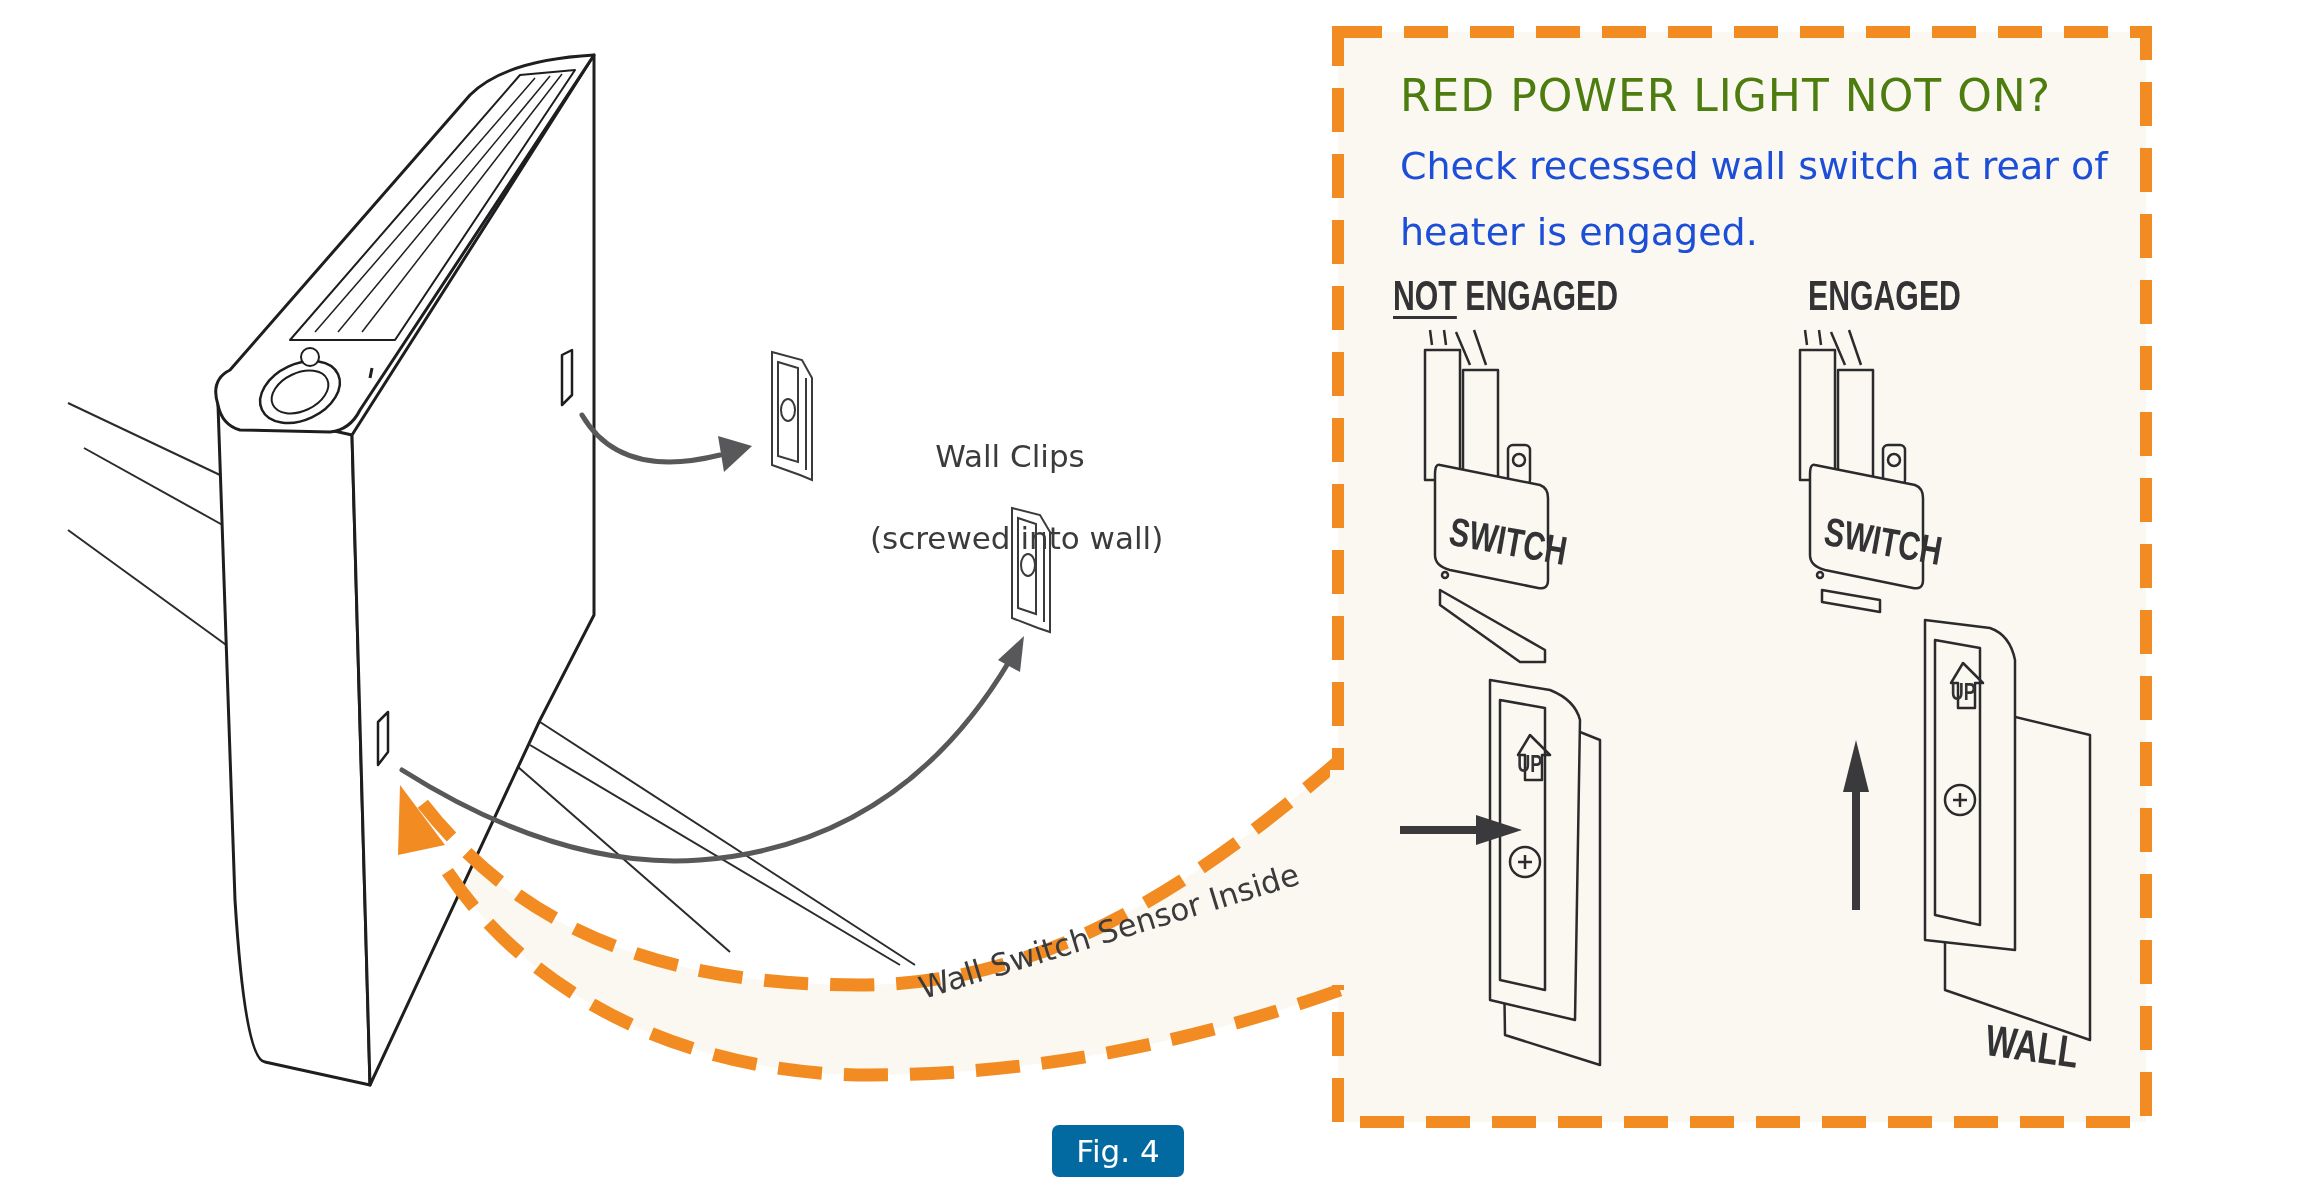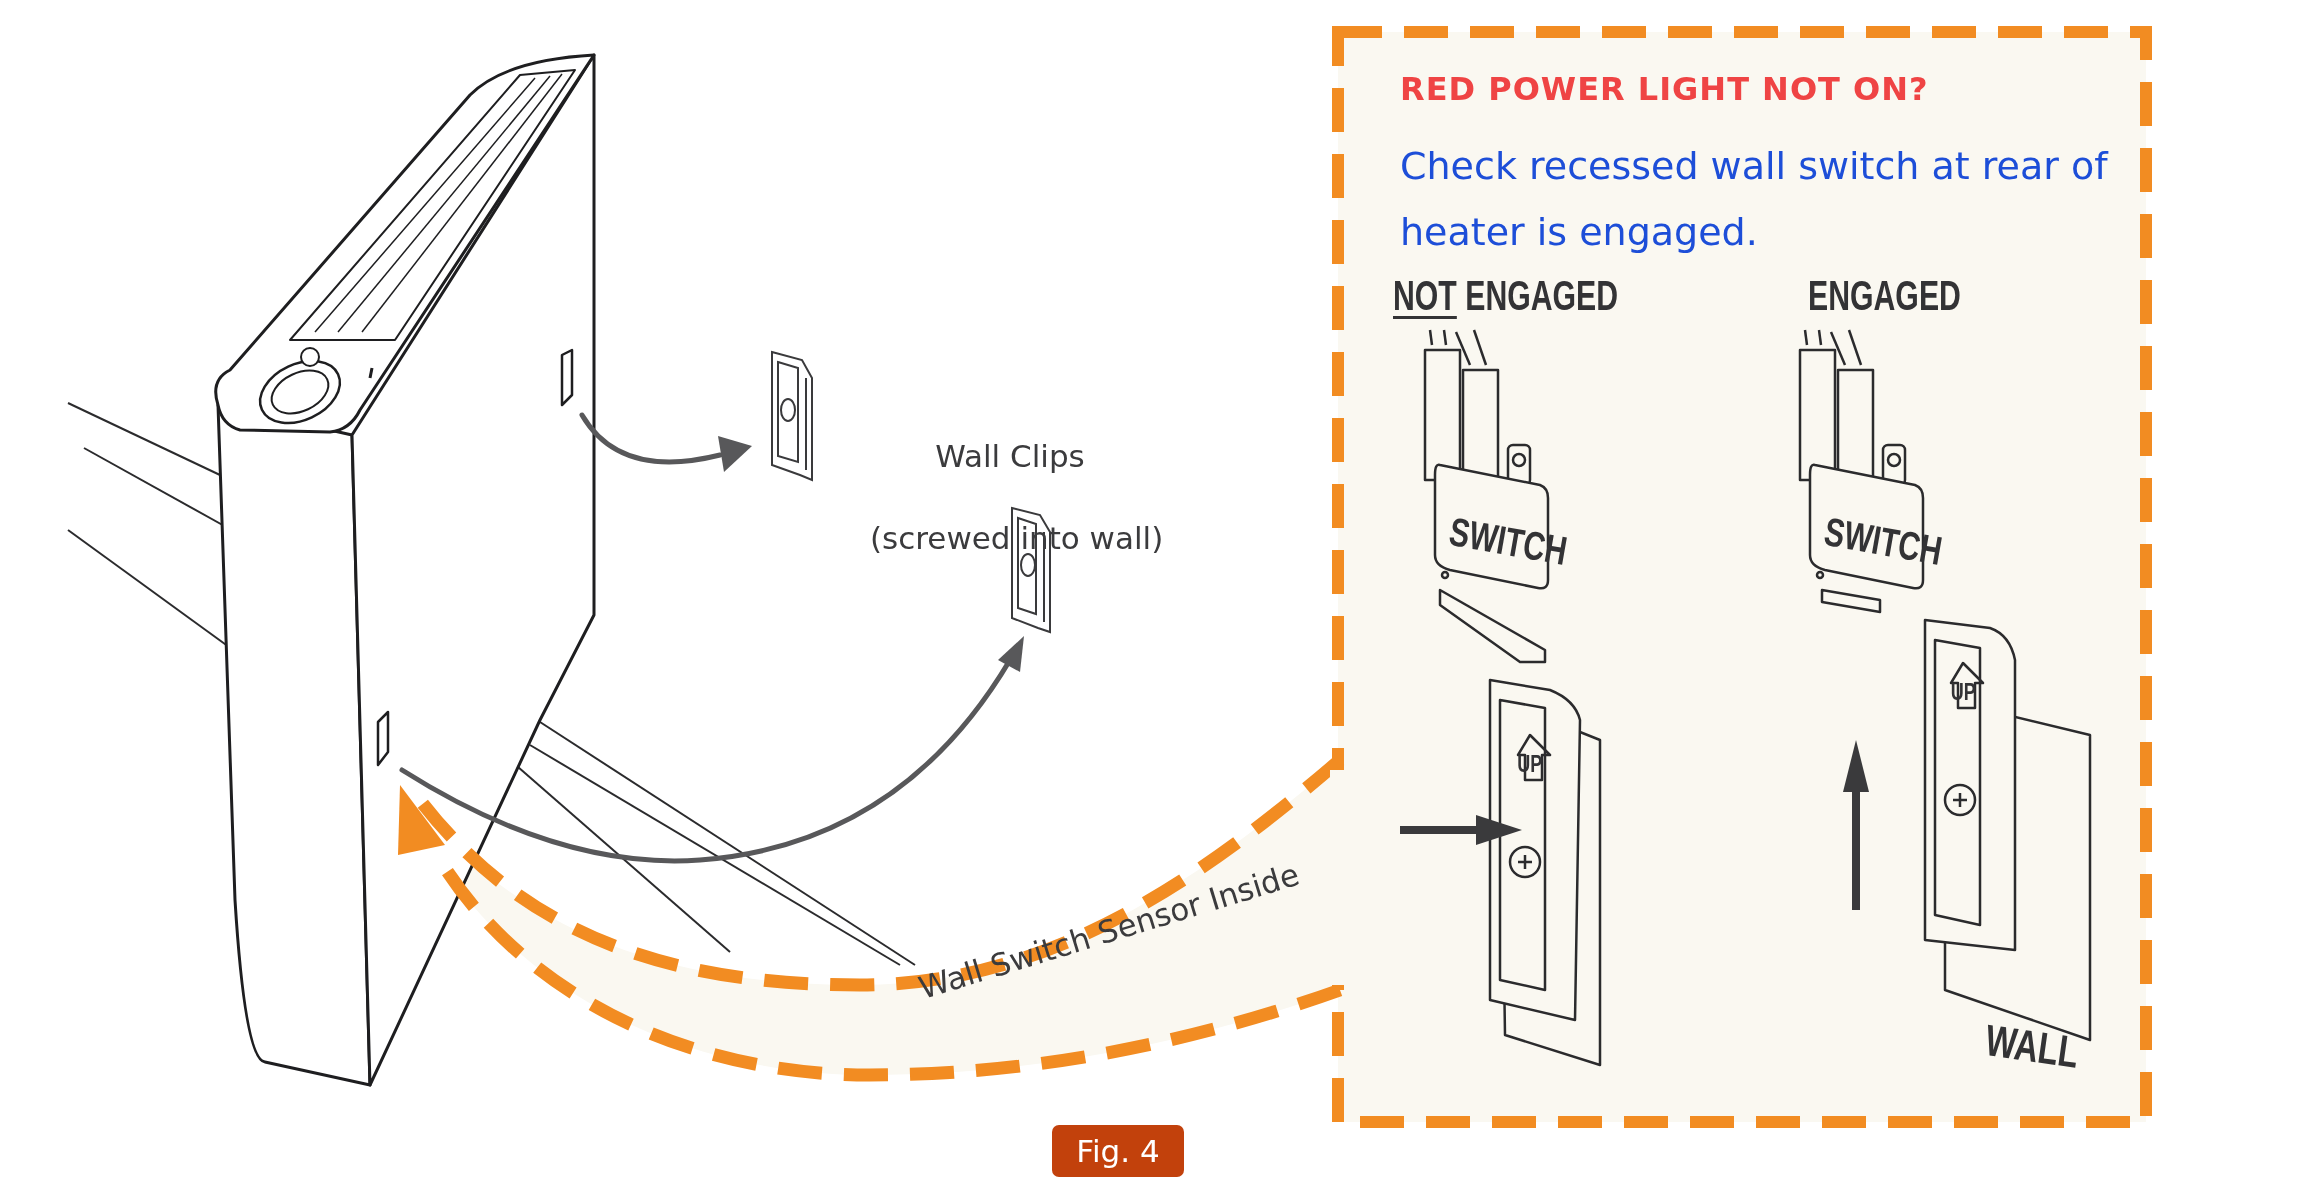--- a/index.html
+++ b/index.html
@@ -1,31 +1,31 @@
 <!DOCTYPE html>
 <html><head>
   <meta charset="utf-8">
   <style>
     html, body { margin: 0; padding: 0; background: #ffffff; }
     body { width: 2324px; height: 1189px; position: relative; overflow: hidden;
            font-family: "DejaVu Sans", "Liberation Sans", sans-serif; color: #3a3a3c; }
     #canvas { position: absolute; left: 0; top: 0; }
     .abs { position: absolute; margin: 0; white-space: nowrap; }
-    .box-title { left: 1400px; top: 70px; font-size: 32px; letter-spacing: 1px; color: #ef4444; font-weight: bold; }
+    .box-title { left: 1400px; top: 70px; font-size: 44px; letter-spacing: 1px; color: #4d7c0f; font-weight: normal; }
     .box-desc { left: 1400px; top: 133px; font-size: 38px; line-height: 66px; color: #1d4ed8; white-space: normal; width: 720px; }
     .state-label { font-family: "Liberation Sans", sans-serif; font-size: 42px; font-weight: bold;
                    transform: scaleX(0.72); transform-origin: left top; color: #333335; letter-spacing: 0px; }
     .state-not-engaged { left: 1393px; top: 272px; }
     .state-engaged { left: 1808px; top: 272px; }
     .not-underline { text-decoration: underline; text-decoration-thickness: 3px; text-underline-offset: 6px; }
     .clips-label { left: 870px; top: 393px; font-size: 31px; line-height: 38px; text-align: center; width: 280px; color: #3b3b3d; }
     .clips-label span { display: block; margin-top: 44px; }
     .sensor-label { left: 925px; top: 970px; font-size: 31px; color: #3b3b3d;
                     transform: rotate(-17deg); transform-origin: left bottom; }
-    .fig-badge { left: 1052px; top: 1125px; width: 132px; height: 52px; background: #c2410c; border-radius: 7px;
+    .fig-badge { left: 1052px; top: 1125px; width: 132px; height: 52px; background: #0369a1; border-radius: 7px;
                  color: #ffffff; font-size: 31px; display: flex; align-items: center; justify-content: center; }
   </style>
 </head>
 <body>
 
 <svg id="canvas" width="2324" height="1189" viewBox="0 0 2324 1189">
 
   <rect x="1338" y="32" width="808" height="1090" fill="#faf8f1"></rect>
 
   <path d="M1340 760 C1200 880 1050 985 860 985 C660 985 520 930 410 800 L440 860 C520 990 680 1075 870 1075 C1040 1075 1200 1040 1340 990 Z" fill="#faf8f1"></path>

